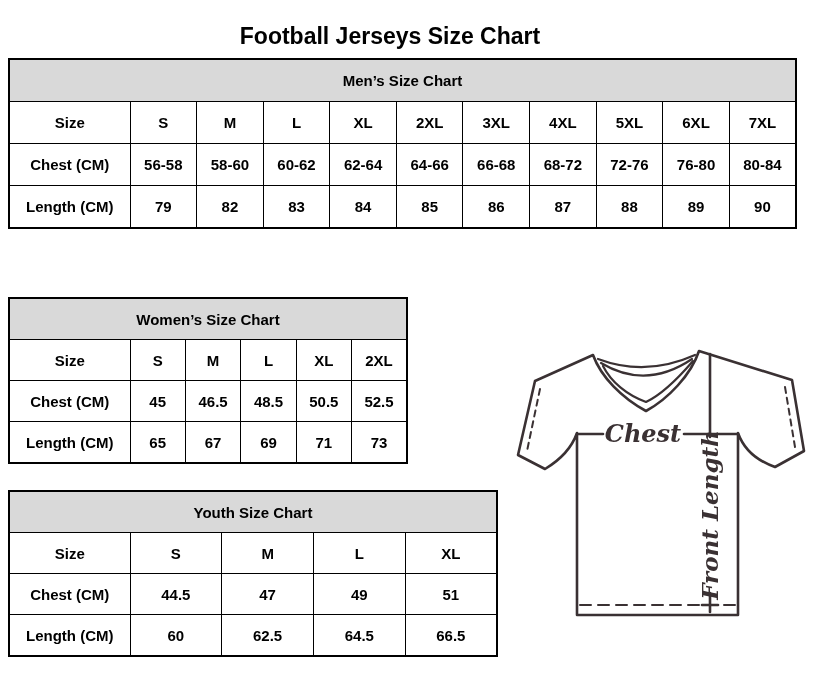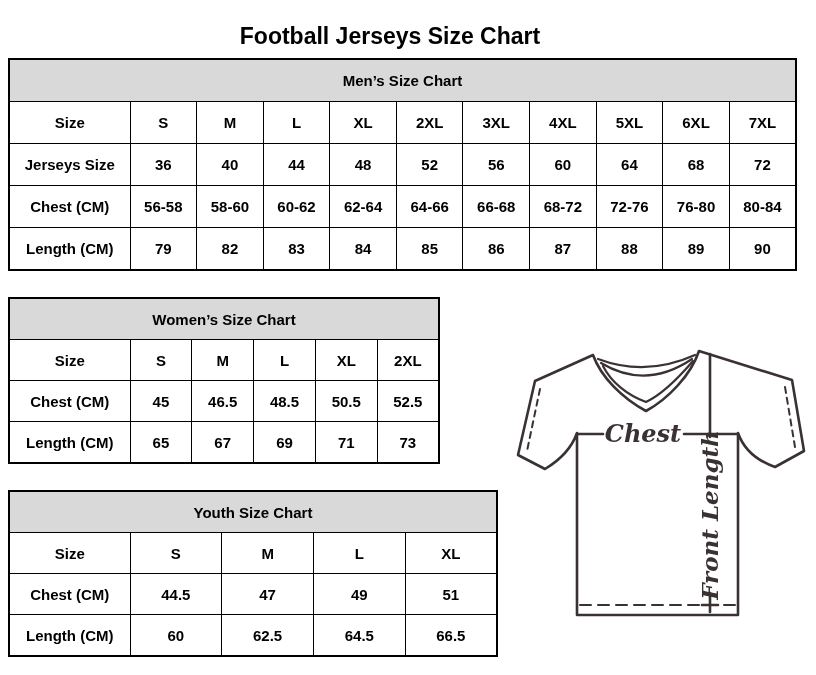--- a/index.html
+++ b/index.html
@@ -17,21 +17,21 @@
   }
   table.size-table td,table.size-table th{
     border:1.5px solid #000;text-align:center;vertical-align:middle;
     font-weight:bold;font-size:15px;padding:0;
   }
   td.table-title{
     background:#d9d9d9;font-size:17px;height:42px;
   }
   table.men{left:8px;top:58px;width:789px;padding-left:8px;}
   .men td,.men th{height:41px;}
-  table.women{left:8px;top:297px;width:432px;padding-left:43px;}
+  table.women{left:8px;top:297px;width:400px;padding-left:43px;}
   table.youth{left:8px;top:490px;width:490px;border-radius:23px;}
   .women td,.women th,.youth td,.youth th{height:40px;}
   col.label-col{width:121px;}
   .jersey-diagram{position:absolute;left:505px;top:333px;}
   .jersey-label{
     font-family:"DejaVu Serif","Liberation Serif",serif;
     font-style:italic;font-weight:bold;
   }
 </style>
 </head>
@@ -57,33 +57,20 @@
         <td>L</td>
         <td>XL</td>
         <td>2XL</td>
         <td>3XL</td>
         <td>4XL</td>
         <td>5XL</td>
         <td>6XL</td>
         <td>7XL</td>
       </tr>
       <tr>
-        <th>Jerseys Size</th>
-        <td>36</td>
-        <td>40</td>
-        <td>44</td>
-        <td>48</td>
-        <td>52</td>
-        <td>56</td>
-        <td>60</td>
-        <td>64</td>
-        <td>68</td>
-        <td>72</td>
-      </tr>
-      <tr>
         <th>Chest (CM)</th>
         <td>56-58</td>
         <td>58-60</td>
         <td>60-62</td>
         <td>62-64</td>
         <td>64-66</td>
         <td>66-68</td>
         <td>68-72</td>
         <td>72-76</td>
         <td>76-80</td>

